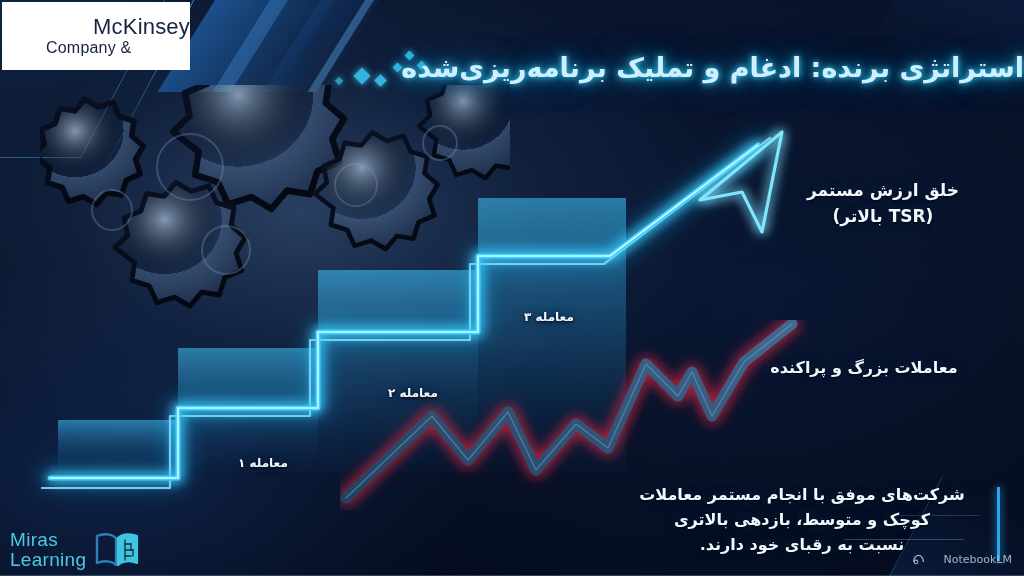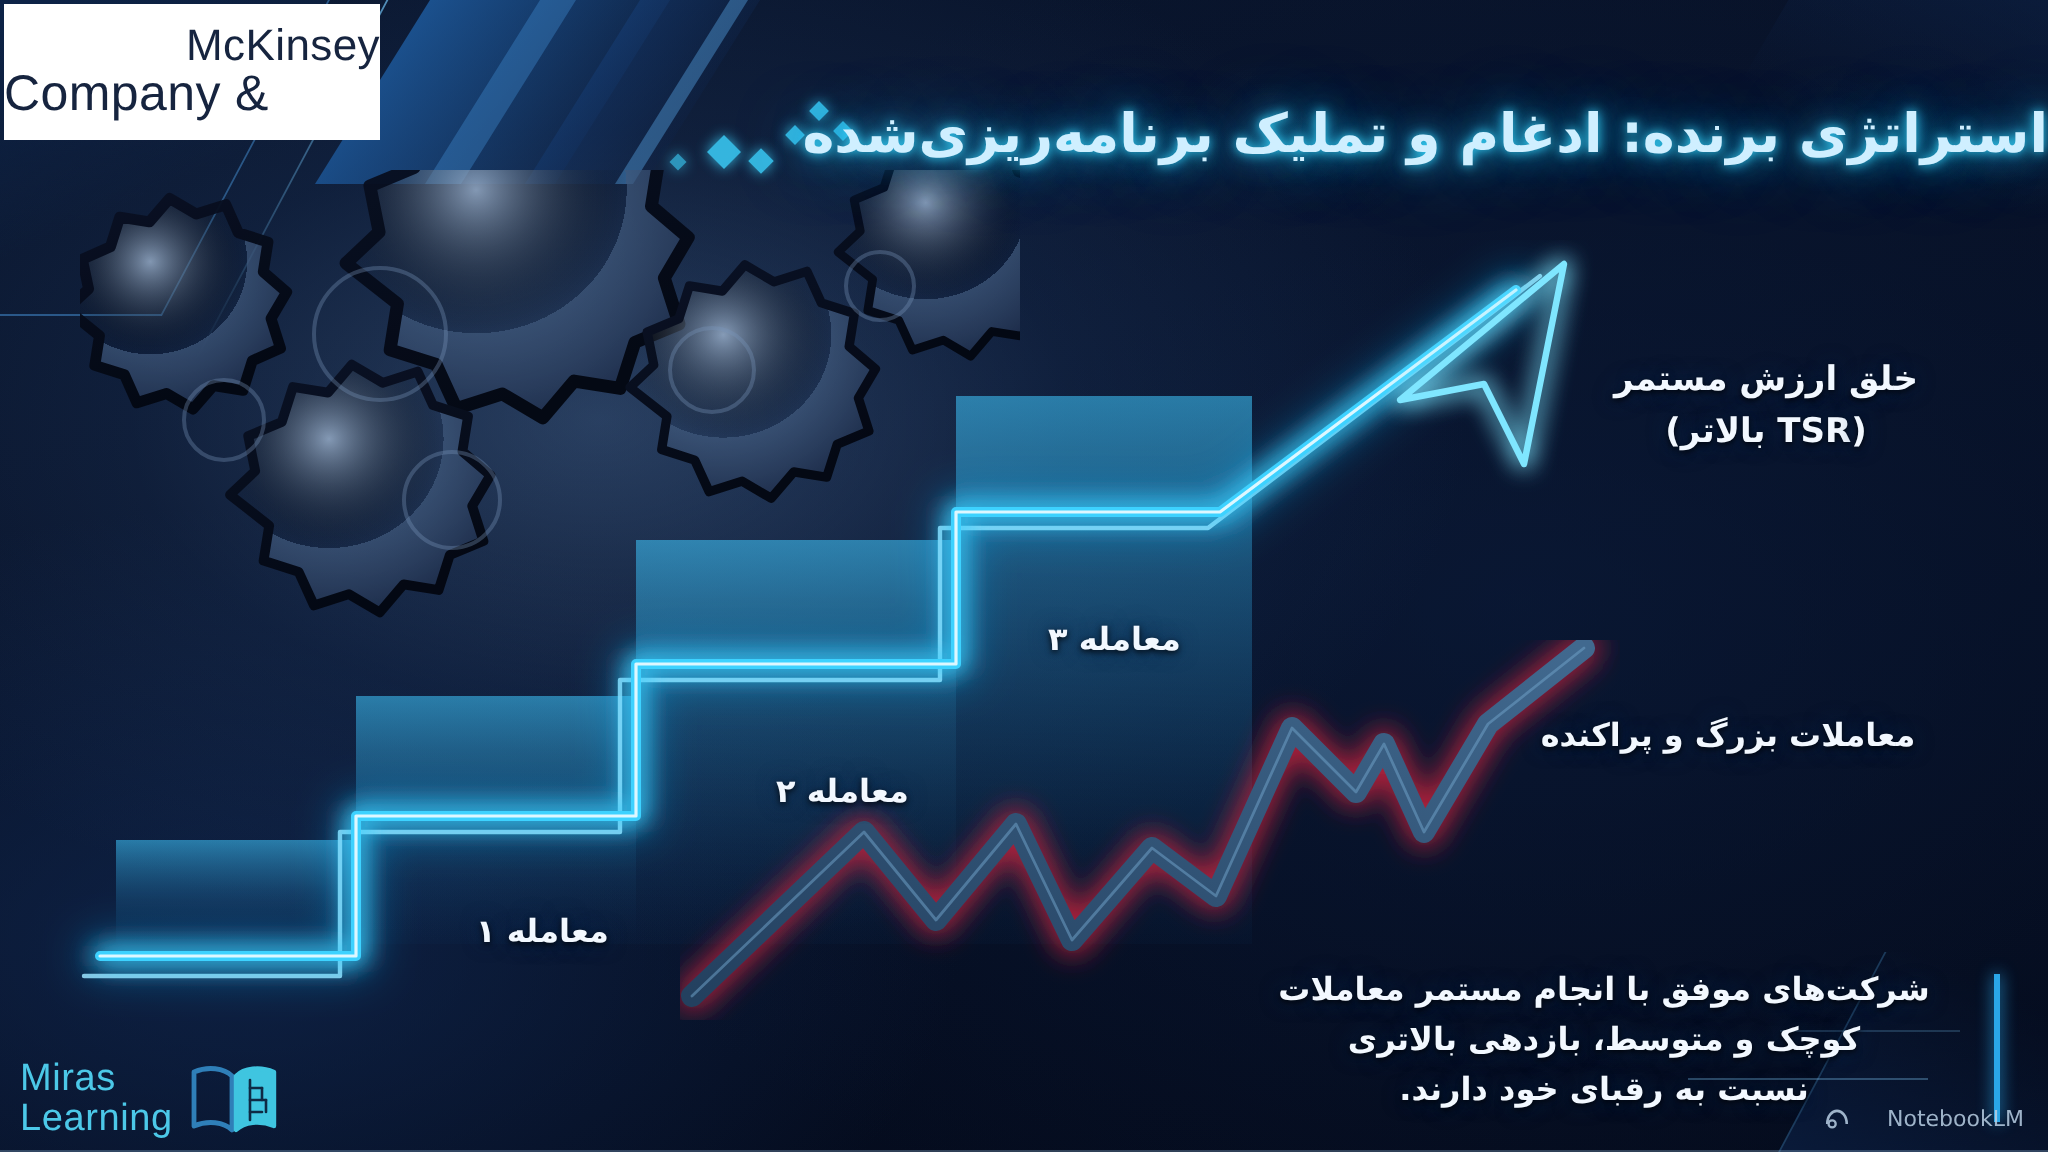--- a/index.html
+++ b/index.html
@@ -69,40 +69,40 @@
 
   
   #mck-logo{
     position:absolute;left:2px;top:2px;width:188px;height:68px;
     background:#ffffff;display:flex;flex-direction:column;
     align-items:center;justify-content:center;
     font-family:Liberation Sans, sans-serif;
     color:#16243f;line-height:1.08;
   }
   #mck-logo .l1{font-size:22px;letter-spacing:.2px;align-self:flex-start;margin-left:14px;}
-  #mck-logo .l2{font-size:25px;letter-spacing:.2px;align-self:flex-end;margin-right:10px;}
+  #mck-logo .l2{font-size:16px;letter-spacing:.2px;align-self:flex-end;margin-right:10px;margin-left:44px;}
 
   #title{
     position:absolute;top:52px;left:0;width:1024px;text-align:right;
     font-size:27px;font-weight:bold;color:#cfefff;
     text-shadow:0 0 6px #35d8ff,0 0 16px #1ea8dd,0 0 34px rgba(24,140,200,.8);
     direction:rtl;
   }
 
   .lbl{position:absolute;color:#f2f8ff;font-weight:bold;direction:rtl;
        text-shadow:0 1px 3px rgba(0,0,0,.85),0 0 10px rgba(10,40,80,.9);margin-top:28px;}
 
   #lbl-tsr{right:26px;top:150px;width:230px;text-align:center;font-size:17px;line-height:1.5;}
   #lbl-scatter{right:30px;top:330px;width:260px;text-align:center;font-size:16px;}
   #lbl-para{right:26px;top:455px;width:380px;text-align:center;font-size:16px;line-height:1.55;
             padding-right:6px;}
   #lbl-para .bar{position:absolute;right:-2px;top:4px;width:3px;height:74px;
                  background:#2aa7e8;box-shadow:0 0 8px #2aa7e8;}
 
-  .step-lbl{font-size:16px;}
+  .step-lbl{font-size:12px;}
   #step1{left:238px;top:428px;}
   #step2{left:388px;top:358px;}
   #step3{left:524px;top:282px;}
 
   #miras{position:absolute;left:10px;bottom:6px;display:flex;align-items:center;gap:8px;}
   #miras .txt{font-family:"Liberation Sans",sans-serif;color:#4cc8e8;font-size:19px;
               line-height:1.05;letter-spacing:.3px;direction:ltr;text-align:left;}
 
   #nblm{position:absolute;right:12px;bottom:10px;display:flex;align-items:center;gap:19px;
         color:#b9cfe4;font-size:11px;opacity:.85;direction:ltr;}

